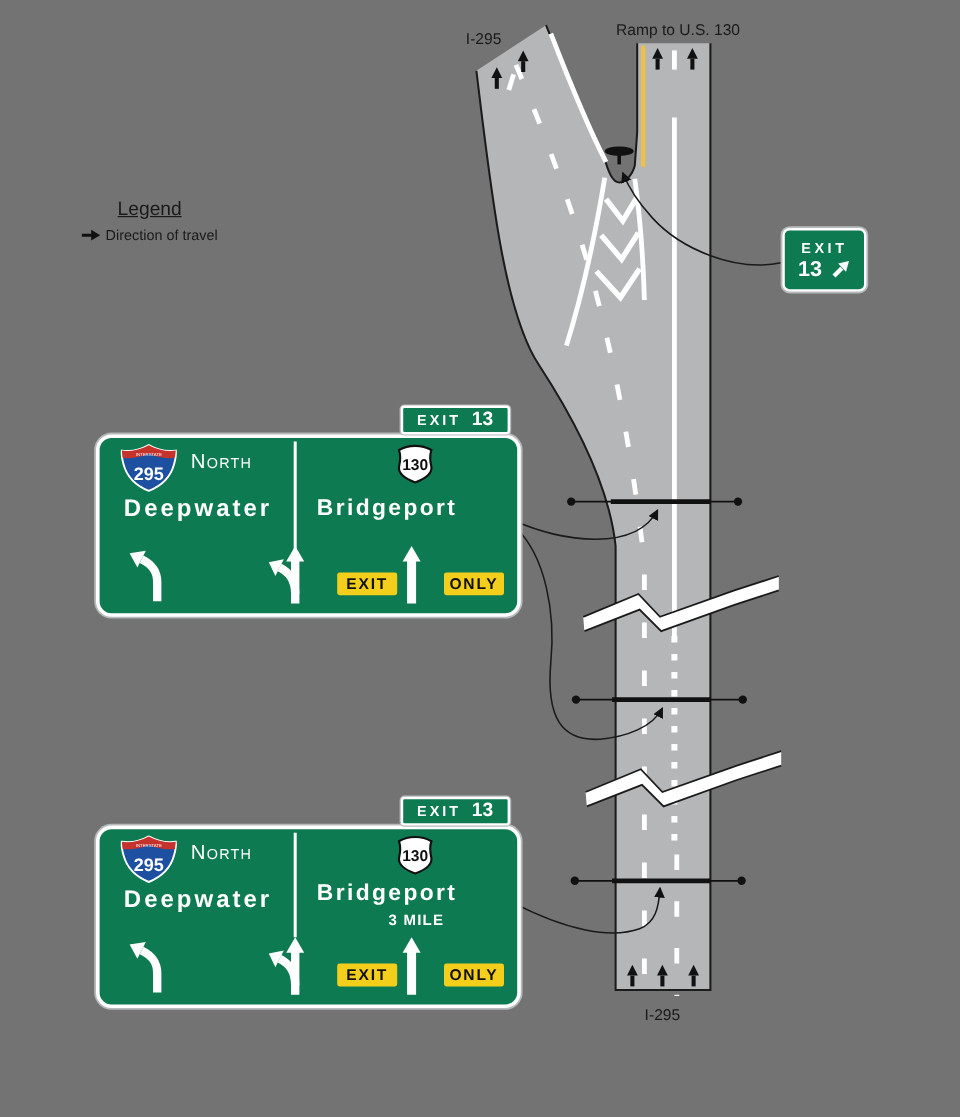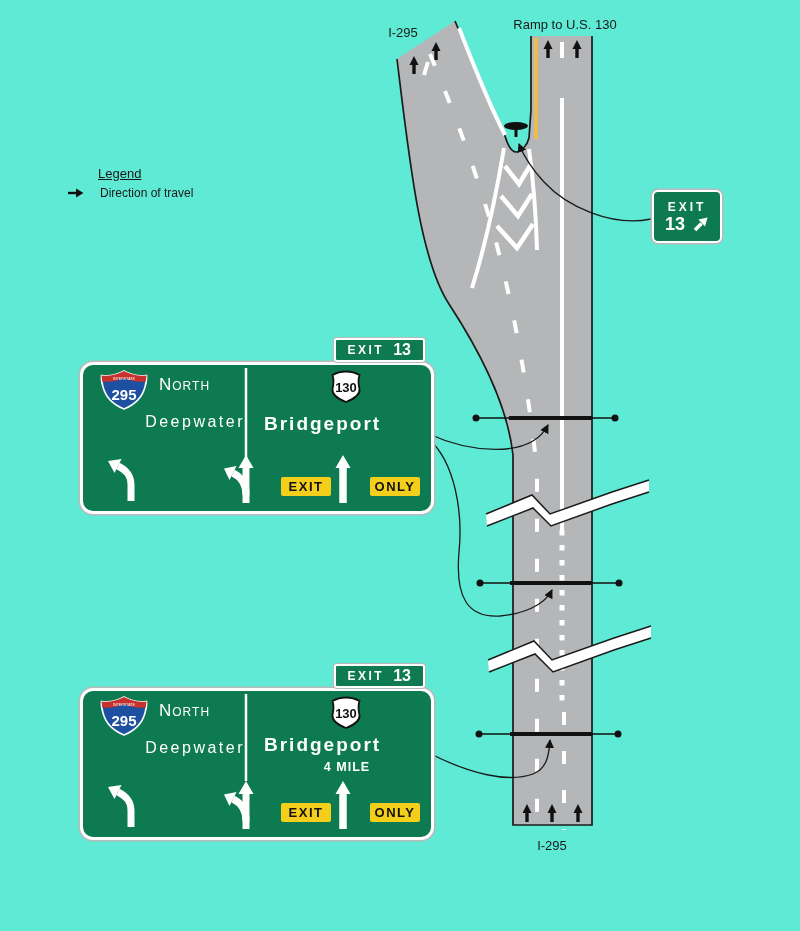--- a/index.html
+++ b/index.html
@@ -1,46 +1,46 @@
 <!DOCTYPE html>
 <html><head>
 <meta charset="utf-8">
 <style>
   html,body{margin:0;padding:0;background:#fff;}
-  #canvas{position:relative;width:800px;height:931px;background:#5eead4;overflow:hidden;
+  #canvas{position:relative;width:800px;height:931px;background:#737373;overflow:hidden;
           font-family:"Liberation Sans","DejaVu Sans",sans-serif;color:#1a1a1a;}
   svg{display:block;}
   #road-svg{position:absolute;left:0;top:0;}
 
   
   .legend{position:absolute;left:68px;top:166px;}
-  .legend-title{font-size:13px;padding-left:30px;text-decoration:underline;margin-bottom:5px;}
-  .legend-item{display:flex;align-items:center;gap:16px;font-size:12px;}
+  .legend-title{font-size:16px;padding-left:30px;text-decoration:underline;margin-bottom:5px;}
+  .legend-item{display:flex;align-items:center;gap:4px;font-size:12px;}
 
   
   .ramp-sign{position:absolute;left:652px;top:190px;width:66px;height:49px;
     background:#0e7a51;border:2.5px solid #fff;border-radius:6px;
     box-shadow:0 0 0 1.5px #b7babb;color:#fff;display:flex;flex-direction:column;
     align-items:center;justify-content:center;}
   .ramp-sign .r1{font-size:12px;font-weight:bold;letter-spacing:3px;}
   .ramp-sign .r2{display:flex;align-items:center;gap:7px;margin-top:1px;}
   .ramp-sign .r2 .num{font-size:18px;font-weight:bold;line-height:1;}
 
   
   .guide-sign{position:absolute;width:348px;height:146px;background:#0e7a51;
     border:3px solid #fff;border-radius:13px;box-shadow:0 0 0 1.5px #b7babb;color:#fff;}
   .exit-tab{position:absolute;right:6px;top:-27px;height:20px;background:#0e7a51;
     border:2px solid #fff;border-radius:3px;box-shadow:0 0 0 1px #b7babb;
     display:flex;align-items:center;gap:9px;padding:0 12px;color:#fff;}
   .exit-tab .w{font-size:12px;font-weight:bold;letter-spacing:2.5px;}
   .exit-tab .n{font-size:16px;font-weight:bold;}
   .gs-north{position:absolute;left:76px;top:10px;font-size:17px;font-weight:normal;
     font-variant:small-caps;letter-spacing:1px;}
-  .gs-dest-left{position:absolute;left:2px;top:48px;width:160px;text-align:right;
-    font-size:16px;font-weight:normal;letter-spacing:2.5px;}
+  .gs-dest-left{position:absolute;left:2px;top:48px;width:160px;text-align:center;
+    font-size:20px;font-weight:bold;letter-spacing:2.5px;}
   .gs-dest-right{position:absolute;left:181px;top:48px;width:166px;text-align:left;
     font-size:19px;font-weight:bold;letter-spacing:2px;}
   .gs-dist{position:absolute;left:181px;top:69px;width:166px;text-align:center;
     font-size:12.5px;font-weight:bold;letter-spacing:1px;}
   .sign2 .gs-dest-right{top:43px;}
   .plaque{position:absolute;top:112px;height:19px;width:50px;background:#f3cf1c;
     color:#111;font-size:13px;font-weight:bold;letter-spacing:1.5px;border-radius:2px;
     display:flex;align-items:center;justify-content:center;}
   .plaque.exit{left:198px;}
   .plaque.only{left:287px;}
@@ -220,21 +220,21 @@
       <text x="24" y="9.6" text-anchor="middle" font-size="3.6" fill="#fff">INTERSTATE</text>
       <text x="24" y="30" text-anchor="middle" font-size="15" font-weight="bold" fill="#fff">295</text>
     </svg>
     <div class="gs-north">North</div>
     <div class="gs-dest-left">Deepwater</div>
     <svg class="shield-us" width="34" height="36" viewBox="0 0 34 36">
       <path d="M3.5,6 Q9.5,2.5 17,2.5 Q24.5,2.5 30.5,6 Q28.5,12 30.5,20 Q31.5,27.5 17,33 Q2.5,27.5 3.5,20 Q5.5,12 3.5,6 Z" fill="#fff" stroke="#111" stroke-width="1.8"></path>
       <text x="17" y="22.5" text-anchor="middle" font-size="13" font-weight="bold" fill="#111">130</text>
     </svg>
     <div class="gs-dest-right">Bridgeport</div>
-    <div class="gs-dist">4 MILE</div>
+    <div class="gs-dist">3 MILE</div>
     <div class="plaque exit">EXIT</div>
     <div class="plaque only">ONLY</div>
     <svg class="arrow-layer" width="348" height="146" viewBox="0 0 348 146">
       <line x1="163" y1="3" x2="163" y2="90" stroke="#fff" stroke-width="2.5"></line>
       <g stroke="#fff" stroke-width="7" fill="none">
         <path d="M 48,136 L 48,120 C 48,110 43,105 35,101"></path>
         <polygon points="25,96 38.5,94 31.5,108" fill="#fff" stroke="none"></polygon>
       </g>
       <g stroke="#fff" stroke-width="7" fill="none">
         <line x1="163" y1="138" x2="163" y2="101"></line>

